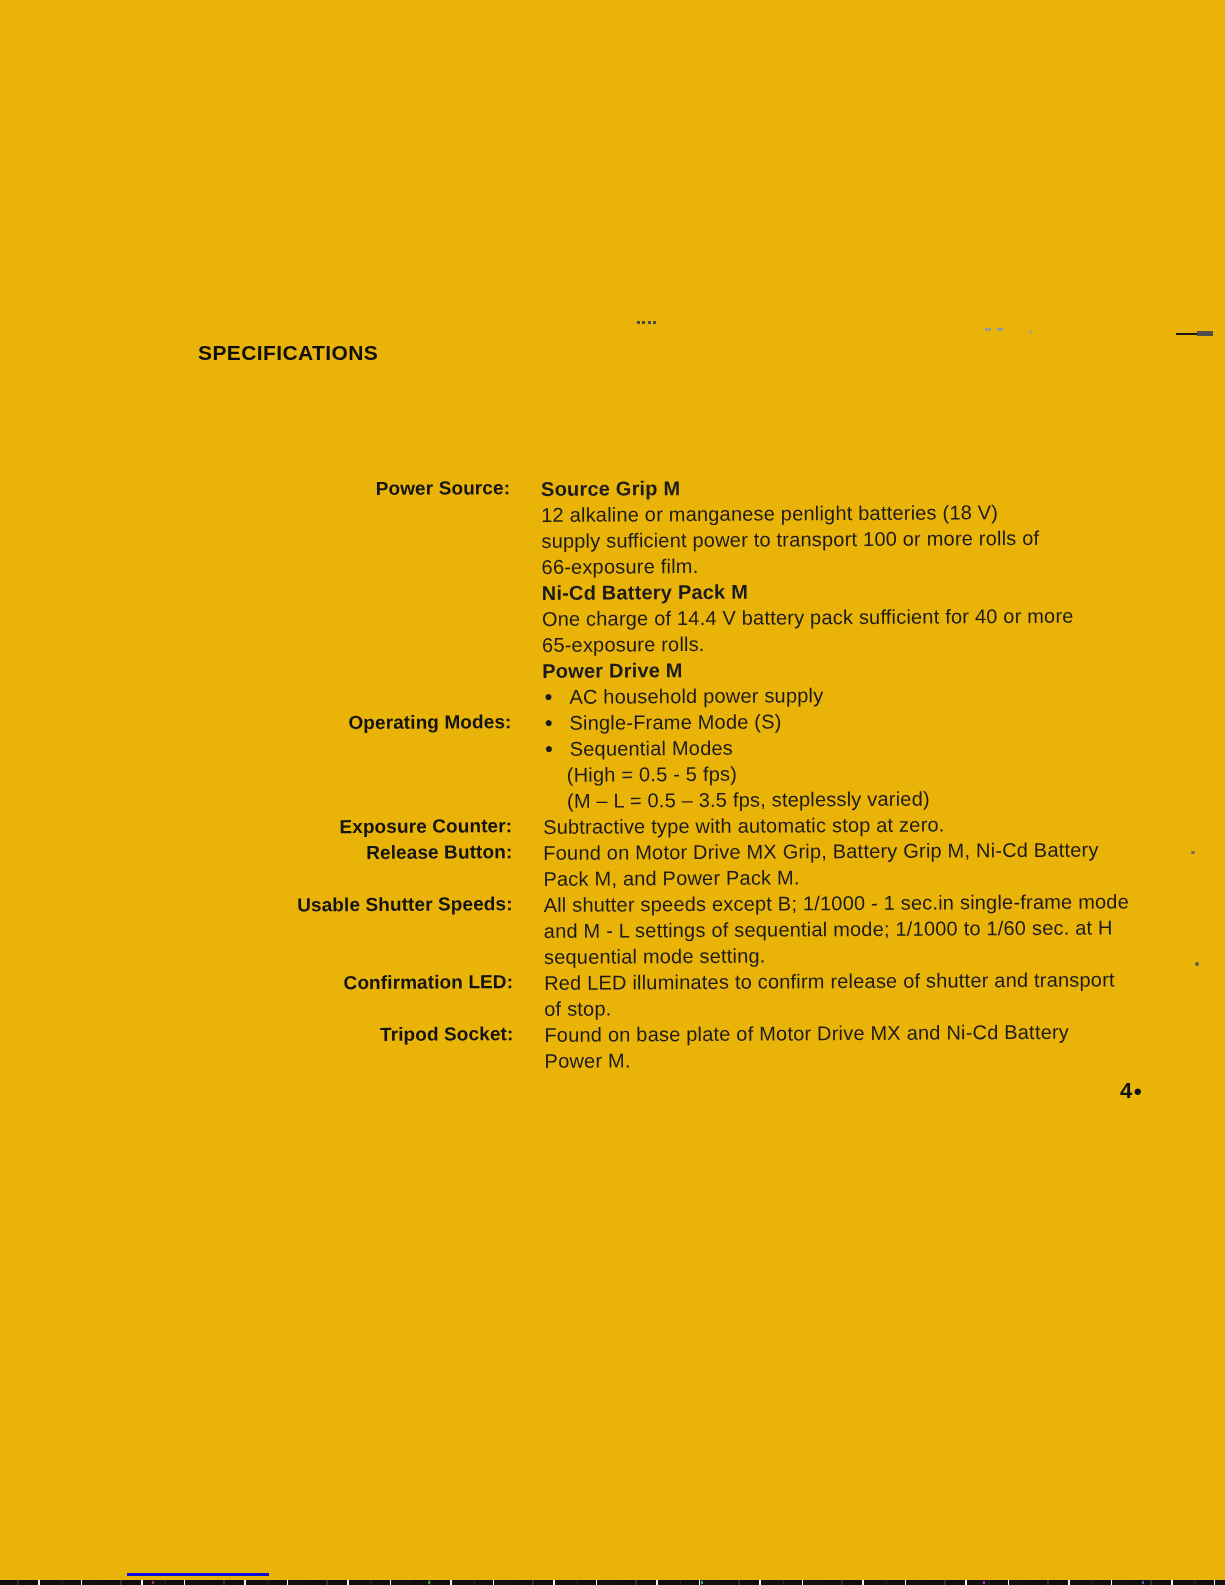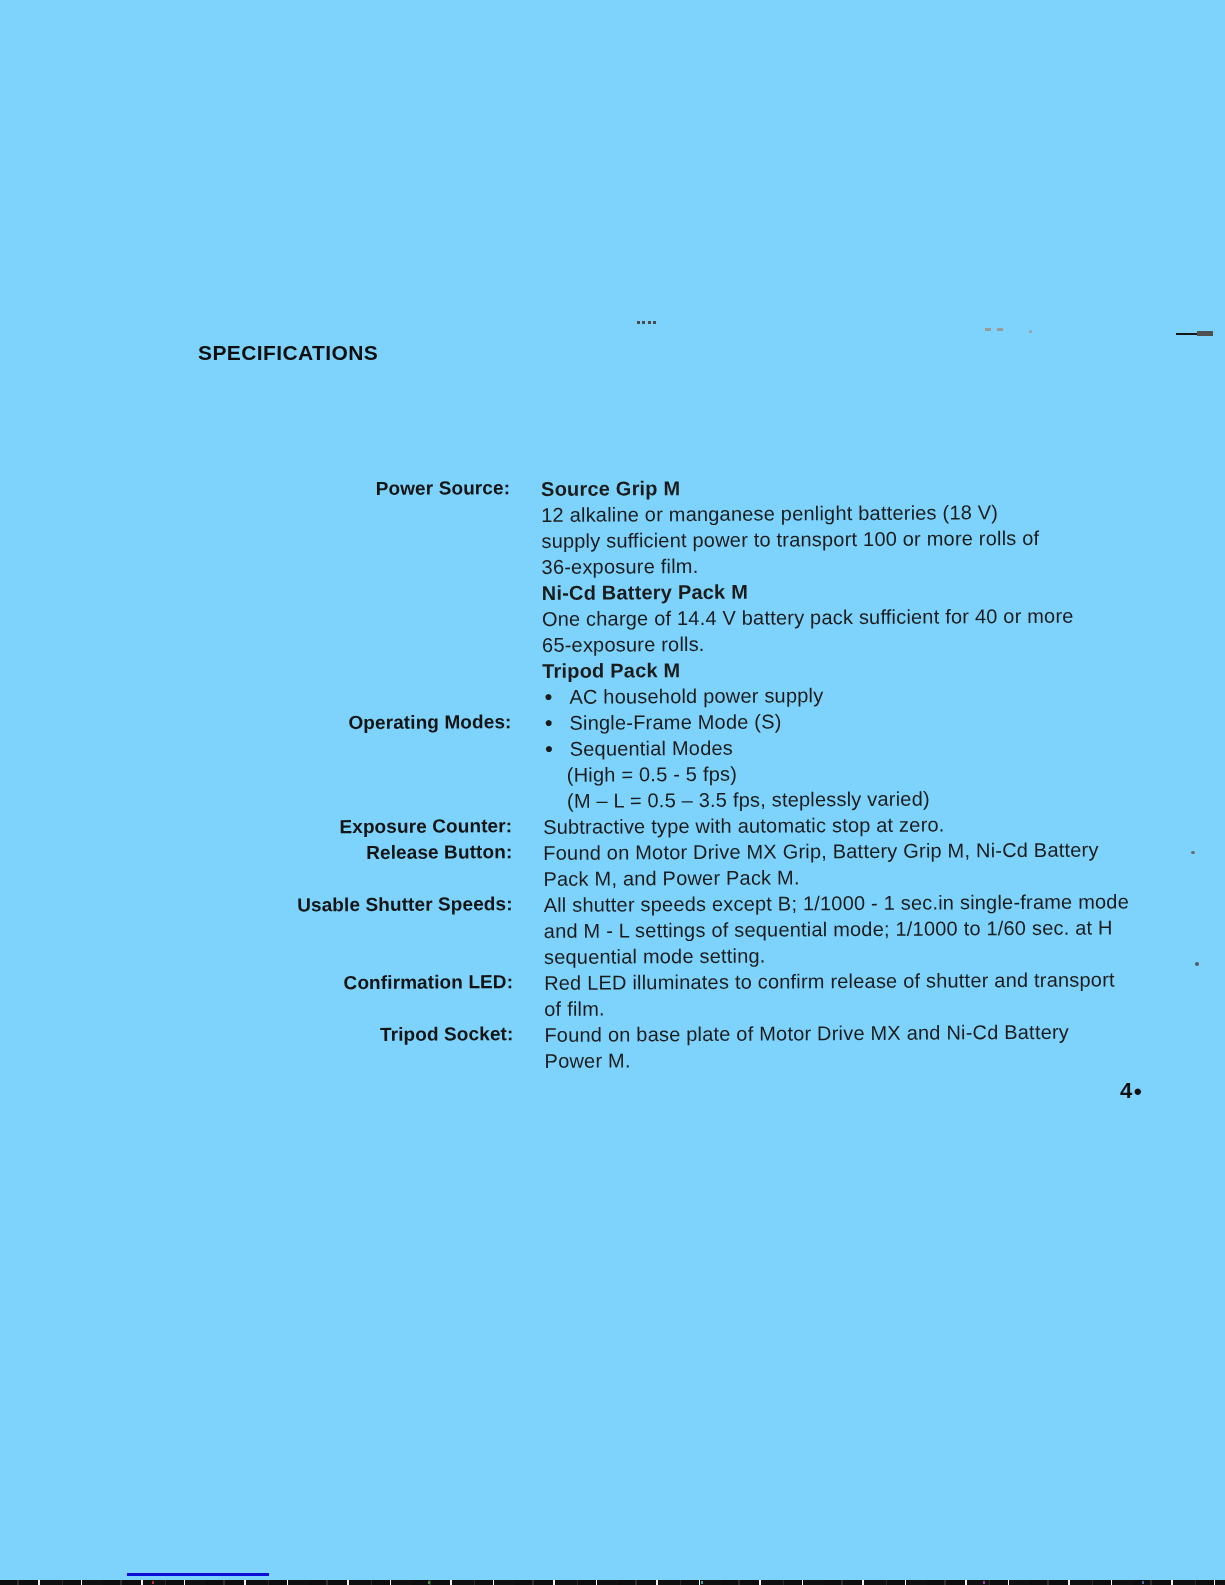--- a/index.html
+++ b/index.html
@@ -1,17 +1,17 @@
 <!DOCTYPE html>
 <html style="--ink: #1b1b1b; --blue: #0d0dd8;"><head>
 <meta charset="utf-8">
 <style>
   html,body{margin:0;padding:0;background:#e8e8e8;}
   #page{
-    position:relative;width:1225px;height:1585px;background:#7dd3fc;
+    position:relative;width:1225px;height:1585px;background:#eab308;
     overflow:hidden;font-family:"Liberation Sans",sans-serif;
   }
   #heading{
     position:absolute;left:198px;top:341px;
     font-size:21px;font-weight:bold;letter-spacing:0.4px;color:#0f0f0f;
     white-space:nowrap;
   }
   #spec{
     position:absolute;left:200px;top:478px;width:980px;
     transform:rotate(-0.35deg);transform-origin:0 0;
@@ -73,25 +73,25 @@
   <div class="artifact" id="speck-2"></div>
 
   <div id="spec">
     <div id="spec-rows">
         <div class="spec-row">
           <div class="spec-label">Power Source:</div>
           <div class="spec-lines">
             <div class="spec-line bold"><span>Source Grip M</span></div>
             <div class="spec-line normal"><span>12 alkaline or manganese penlight batteries (18 V)</span></div>
             <div class="spec-line normal"><span>supply sufficient power to transport 100 or more rolls of</span></div>
-            <div class="spec-line normal"><span>36-exposure film.</span></div>
+            <div class="spec-line normal"><span>66-exposure film.</span></div>
             <div class="spec-line bold"><span>Ni-Cd Battery Pack M</span></div>
             <div class="spec-line normal"><span>One charge of 14.4 V battery pack sufficient for 40 or more</span></div>
             <div class="spec-line normal"><span>65-exposure rolls.</span></div>
-            <div class="spec-line bold"><span>Tripod Pack M</span></div>
+            <div class="spec-line bold"><span>Power Drive M</span></div>
             <div class="spec-line bullet"><span class="bullet-glyph">●</span><span>AC household power supply</span></div>
           </div>
         </div>
         <div class="spec-row">
           <div class="spec-label">Operating Modes:</div>
           <div class="spec-lines">
             <div class="spec-line bullet"><span class="bullet-glyph">●</span><span>Single-Frame Mode (S)</span></div>
             <div class="spec-line bullet"><span class="bullet-glyph">●</span><span>Sequential Modes</span></div>
             <div class="spec-line indent"><span>(High = 0.5 - 5 fps)</span></div>
             <div class="spec-line indent"><span>(M – L = 0.5 – 3.5 fps, steplessly varied)</span></div>
@@ -115,21 +115,21 @@
           <div class="spec-lines">
             <div class="spec-line normal"><span>All shutter speeds except B; 1/1000 - 1 sec.in single-frame mode</span></div>
             <div class="spec-line normal"><span>and M - L settings of sequential mode; 1/1000 to 1/60 sec. at H</span></div>
             <div class="spec-line normal"><span>sequential mode setting.</span></div>
           </div>
         </div>
         <div class="spec-row">
           <div class="spec-label">Confirmation LED:</div>
           <div class="spec-lines">
             <div class="spec-line normal"><span>Red LED illuminates to confirm release of shutter and transport</span></div>
-            <div class="spec-line normal"><span>of film.</span></div>
+            <div class="spec-line normal"><span>of stop.</span></div>
           </div>
         </div>
         <div class="spec-row">
           <div class="spec-label">Tripod Socket:</div>
           <div class="spec-lines">
             <div class="spec-line normal"><span>Found on base plate of Motor Drive MX and Ni-Cd Battery</span></div>
             <div class="spec-line normal"><span>Power M.</span></div>
           </div>
         </div>
       </div>

